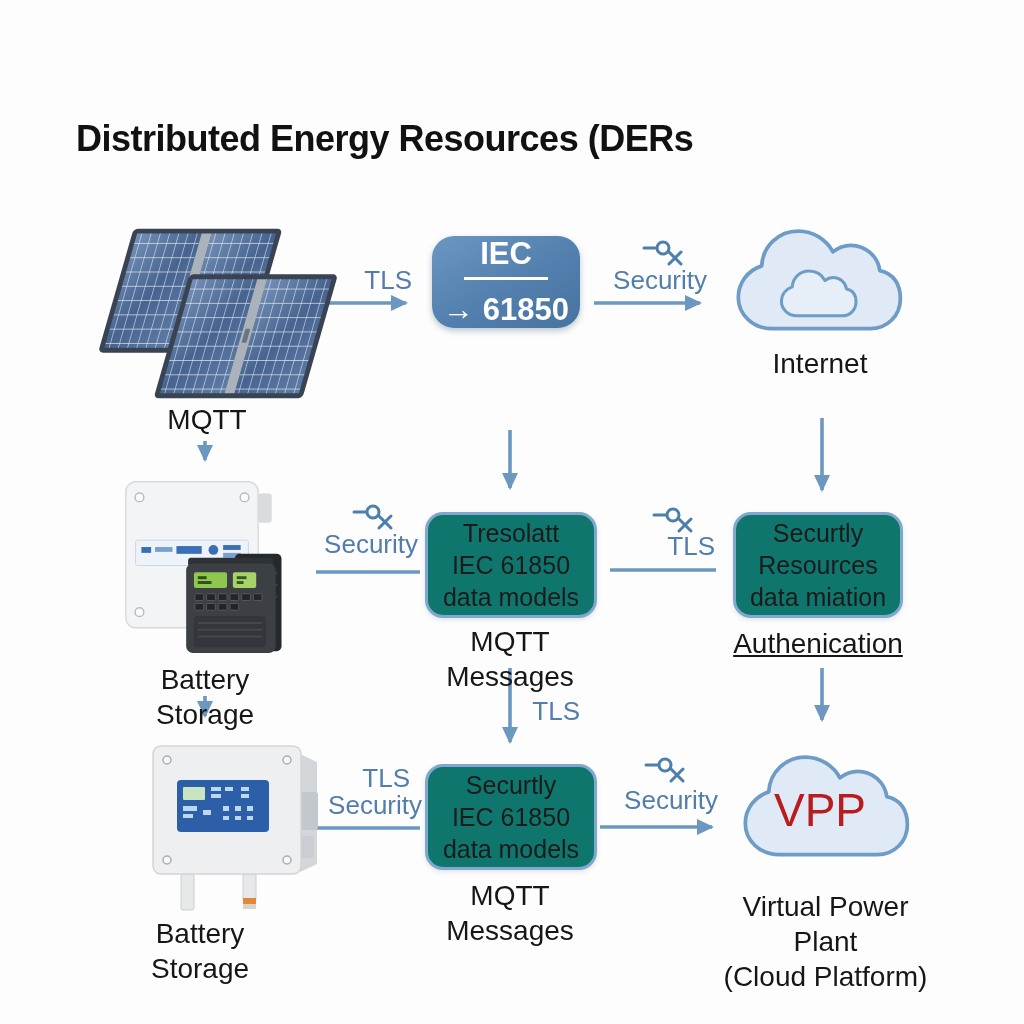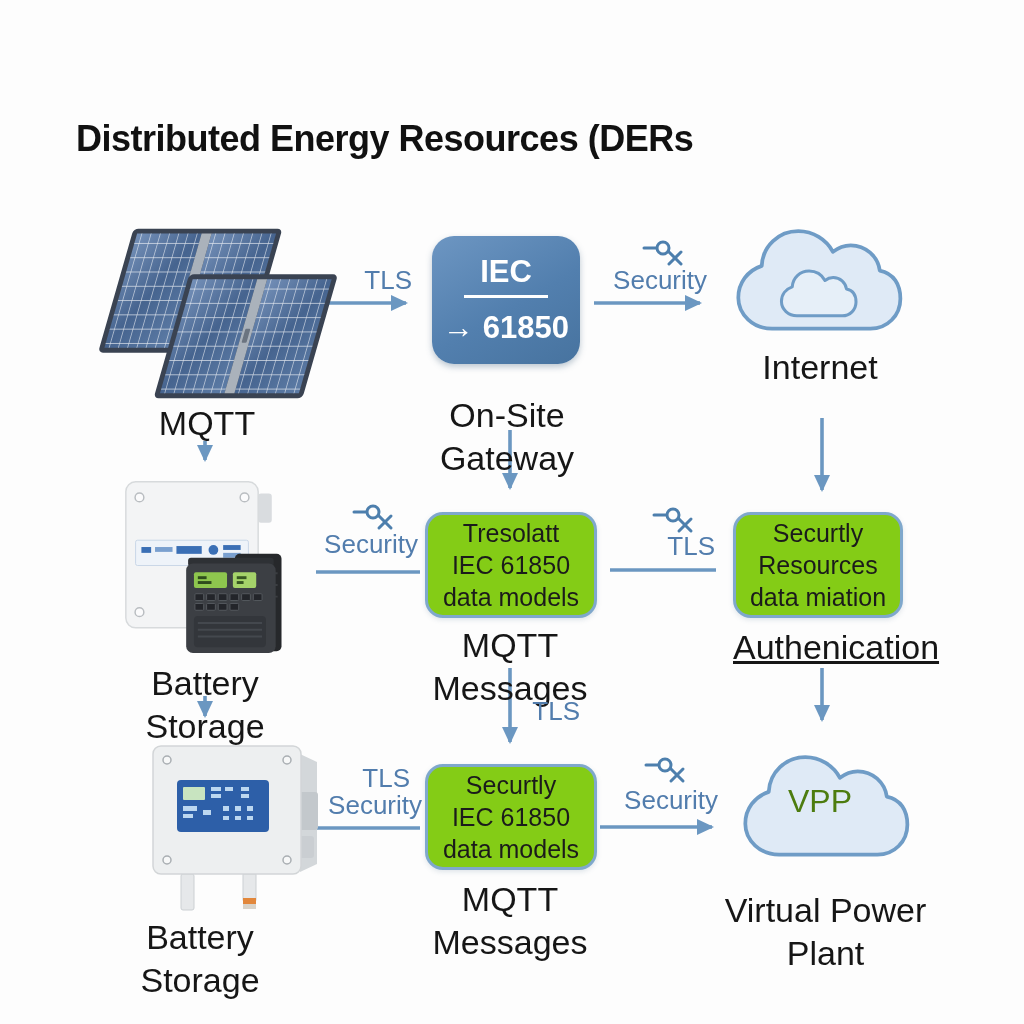--- a/index.html
+++ b/index.html
@@ -2,30 +2,30 @@
 <html><head>
 <meta charset="utf-8">
 <style>
   html,body{margin:0;padding:0;background:#fff;}
   #canvas{
     position:relative;width:1024px;height:1024px;overflow:hidden;
     background:#fdfdfd;font-family:"Liberation Sans",sans-serif;color:#151515;
   }
   .abs{position:absolute;}
   #title{left:76px;top:74px;font-size:36px;font-weight:700;letter-spacing:-0.5px;color:#111;margin-top:44px;}
-  .caption{font-size:34px;color:#161616;text-align:center;line-height:1.25;}
+  .caption{font-size:28px;color:#161616;text-align:center;line-height:1.25;}
   .conn-label{font-size:26px;color:#527dad;text-align:right;line-height:1.15;}
   .node-box{
-    background:#84cc16;border:3px solid #7fa8cc;border-radius:18px;
+    background:#0f766e;border:3px solid #7fa8cc;border-radius:18px;
     display:flex;flex-direction:column;align-items:center;justify-content:center;
     font-size:25px;color:#1b1b1b;line-height:1.28;text-align:center;
     box-shadow:0 2px 5px rgba(90,120,150,.18);box-sizing:border-box;
   }
   #gateway-box{
-    left:432px;top:236px;width:148px;height:128px;border-radius:22px;
+    left:432px;top:236px;width:148px;height:92px;border-radius:22px;
     background:linear-gradient(150deg,#6d96c2 0%,#527fae 55%,#47739f 100%);
     display:flex;flex-direction:column;align-items:center;justify-content:center;
     color:#fff;font-weight:700;box-shadow:0 3px 6px rgba(70,100,130,.35);
   }
   #gateway-box .l1{font-size:31px;border-bottom:3px solid #fff;padding:0 16px 5px 16px;}
   #gateway-box .l2{font-size:31px;margin-top:12px;}
   .overlay{position:absolute;left:0;top:0;pointer-events:none;}
   .keyicon{position:absolute;width:46px;height:30px;}
 </style>
 </head>
@@ -81,21 +81,20 @@
     <use href="#sp" transform="translate(108,52) skewX(-16)"></use>
   </svg>
   <div class="abs caption" style="left:137px;top:402px;width:140px;">MQTT</div>
 
   <div class="abs conn-label" style="left:332px;top:266px;width:80px;">TLS</div>
 
   <div class="abs" id="gateway-box">
     <div class="l1">IEC</div>
     <div class="l2">→ 61850</div>
   </div>
-  <div class="abs caption" style="left:397px;top:394px;width:220px;">On-Site Gateway</div>
 
   <svg class="keyicon" style="left:642px;top:239px;" viewBox="0 0 46 28">
     <g stroke="#4d7fad" stroke-width="3" fill="none" stroke-linecap="round">
       <line x1="2" y1="8" x2="14" y2="8"></line>
         <circle cx="21" cy="8" r="6"></circle>
       <line x1="27" y1="12" x2="39" y2="24"></line>
         <line x1="39" y1="12" x2="27" y2="24"></line>
     </g>
   </svg>
   <div class="abs conn-label" style="left:597px;top:266px;width:110px;">Security</div>
@@ -237,18 +236,19 @@
         <circle cx="21" cy="8" r="6"></circle>
       <line x1="27" y1="12" x2="39" y2="24"></line>
         <line x1="39" y1="12" x2="27" y2="24"></line>
     </g>
   </svg>
   <div class="abs conn-label" style="left:608px;top:786px;width:110px;">Security</div>
 
   <svg class="abs" style="left:735px;top:738px;" width="178" height="134" viewBox="0 0 190 130">
     <path d="M 47 118 C 27 118 11 103 11 85 C 11 69 21 56 36 51 C 37 30 54 14 75 14 C 91 14 105 23 112 36 C 117 32 124 29 131 29 C 147 29 160 41 162 56 C 177 59 184 71 184 86 C 184 104 170 118 152 118 Z" fill="#dfeaf6" stroke="#6f9cc6" stroke-width="4" stroke-linejoin="round"></path>
   </svg>
-  <div class="abs" style="left:770px;top:783px;width:100px;text-align:center;font-size:32px;color:#4d7c0f;">VPP</div>
+  <div class="abs" style="left:770px;top:783px;width:100px;text-align:center;font-size:46px;color:#b91c1c;">VPP</div>
   <div class="abs caption" style="left:718px;top:876px;width:215px;margin-top:13px;">
     <div>Virtual Power Plant</div>
+    <div>(Cloud Platform)</div>
   </div>
 
 </div>
 
 </body></html>

